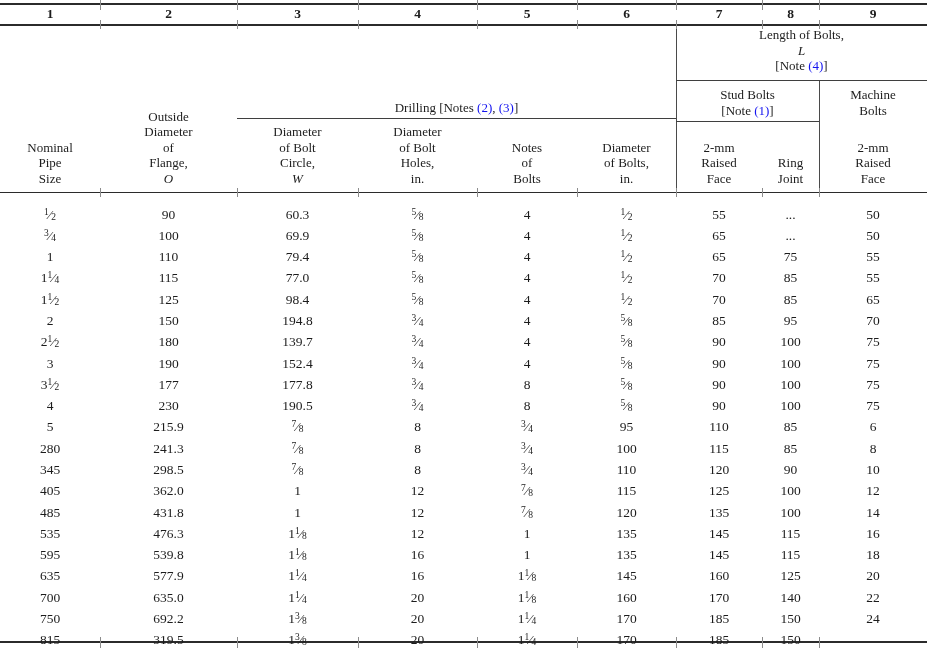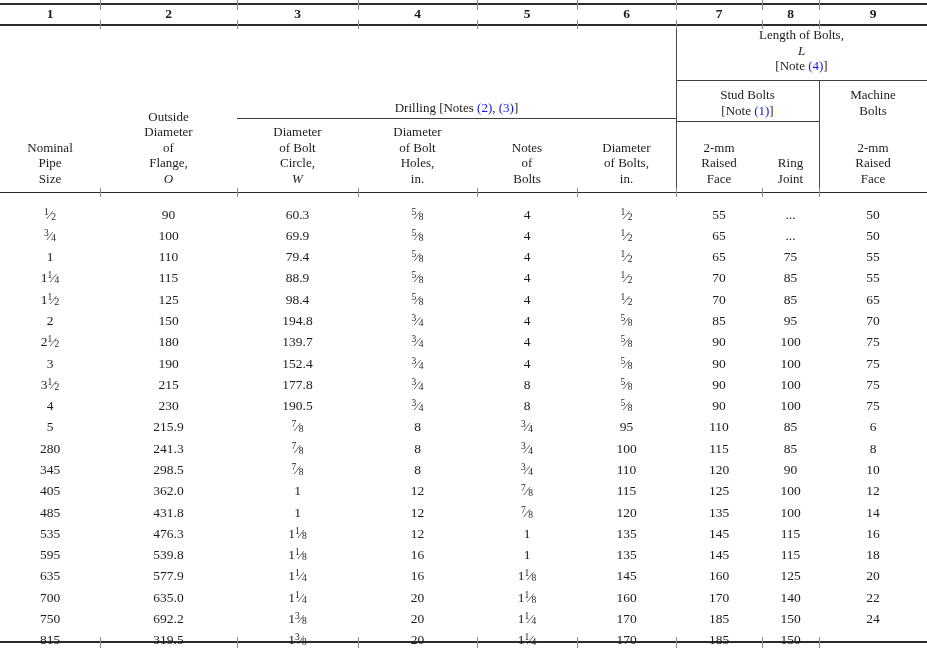--- a/index.html
+++ b/index.html
@@ -172,21 +172,21 @@
       <div class="c">
         <span class="frac"><sup>1</sup>⁄<sub>2</sub></span>
       </div>
       <div class="c">65</div>
       <div class="c">75</div>
       <div class="c">55</div>
       <div class="c">
         <span class="frac">1<sup>1</sup>⁄<sub>4</sub></span>
       </div>
       <div class="c">115</div>
-      <div class="c">88.9</div>
+      <div class="c">77.0</div>
       <div class="c">
         <span class="frac"><sup>5</sup>⁄<sub>8</sub></span>
       </div>
       <div class="c">4</div>
       <div class="c">
         <span class="frac"><sup>1</sup>⁄<sub>2</sub></span>
       </div>
       <div class="c">70</div>
       <div class="c">85</div>
       <div class="c">55</div>
@@ -242,21 +242,21 @@
       <div class="c">4</div>
       <div class="c">
         <span class="frac"><sup>5</sup>⁄<sub>8</sub></span>
       </div>
       <div class="c">90</div>
       <div class="c">100</div>
       <div class="c">75</div>
       <div class="c">
         <span class="frac">3<sup>1</sup>⁄<sub>2</sub></span>
       </div>
-      <div class="c">215</div>
+      <div class="c">177</div>
       <div class="c">177.8</div>
       <div class="c">
         <span class="frac"><sup>3</sup>⁄<sub>4</sub></span>
       </div>
       <div class="c">8</div>
       <div class="c">
         <span class="frac"><sup>5</sup>⁄<sub>8</sub></span>
       </div>
       <div class="c">90</div>
       <div class="c">100</div>

